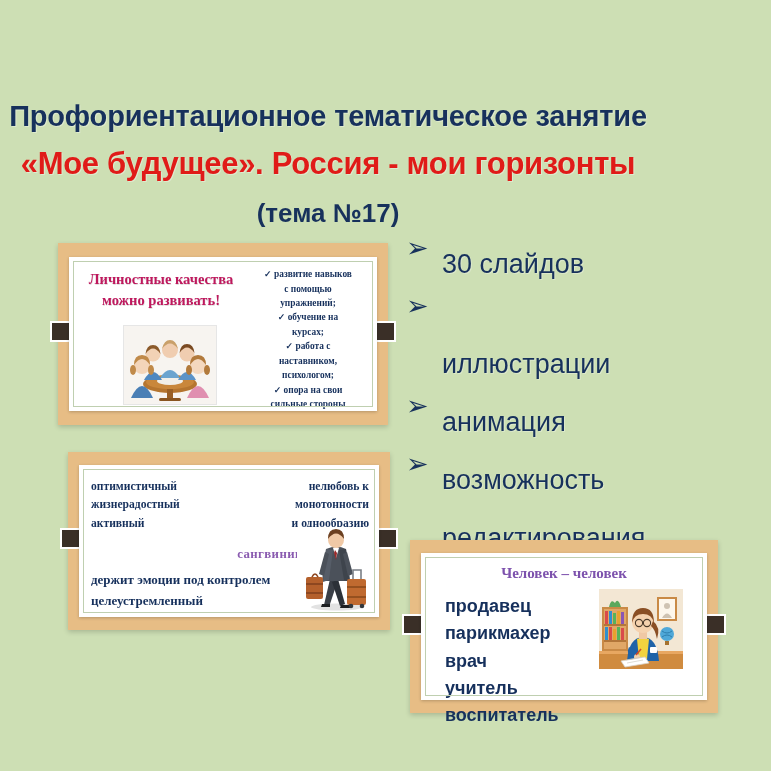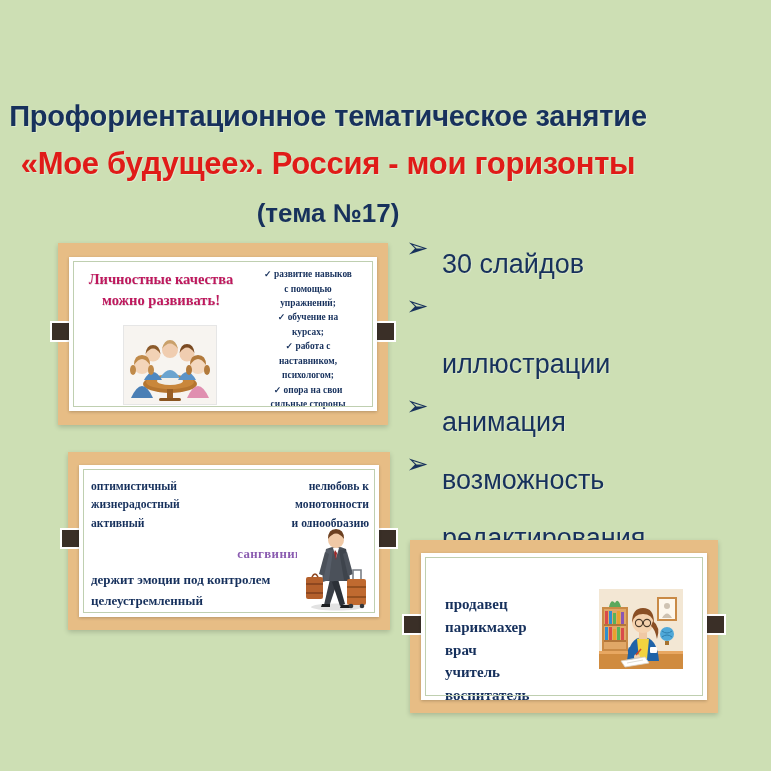--- a/index.html
+++ b/index.html
@@ -214,23 +214,23 @@
     left: 0; top: 12px; width: 100%;
     text-align: center;
     font-family: "Liberation Serif", serif;
     font-weight: bold;
     font-size: 15px;
     color: #7d52ad;
   }
   #slide-3-list {
     position: absolute;
     left: 24px; top: 40px; width: 110px;
-    font-family: Liberation Serif, serif;
-    font-weight: bold;
-    font-size: 15px;
+    font-family: Liberation Sans, sans-serif;
+    font-weight: bold;
+    font-size: 18px;
     color: #16305c;
     line-height: 1.52;
   }
   #slide-3-photo {
     position: absolute;
     right: 24px; top: 36px; width: 84px; height: 80px;
     background: #fff;
     overflow: hidden;
   }
 
@@ -414,20 +414,21 @@
 
   </div>
 </div>
 
 <div class="slide-card wood wood-fix" id="slide-3">
   <div class="clip-tab" style="left:-8px; top:74px;"></div>
   <div class="clip-tab" style="right:-8px; top:74px;"></div>
 
   <div class="slide-inner">
 
+    <div id="slide-3-heading">Человек – человек</div>
 
     <div id="slide-3-list">
       <div>продавец</div>
       <div>парикмахер</div>
       <div>врач</div>
       <div>учитель</div>
       <div>воспитатель</div>
     </div>
 
     <div id="slide-3-photo">

